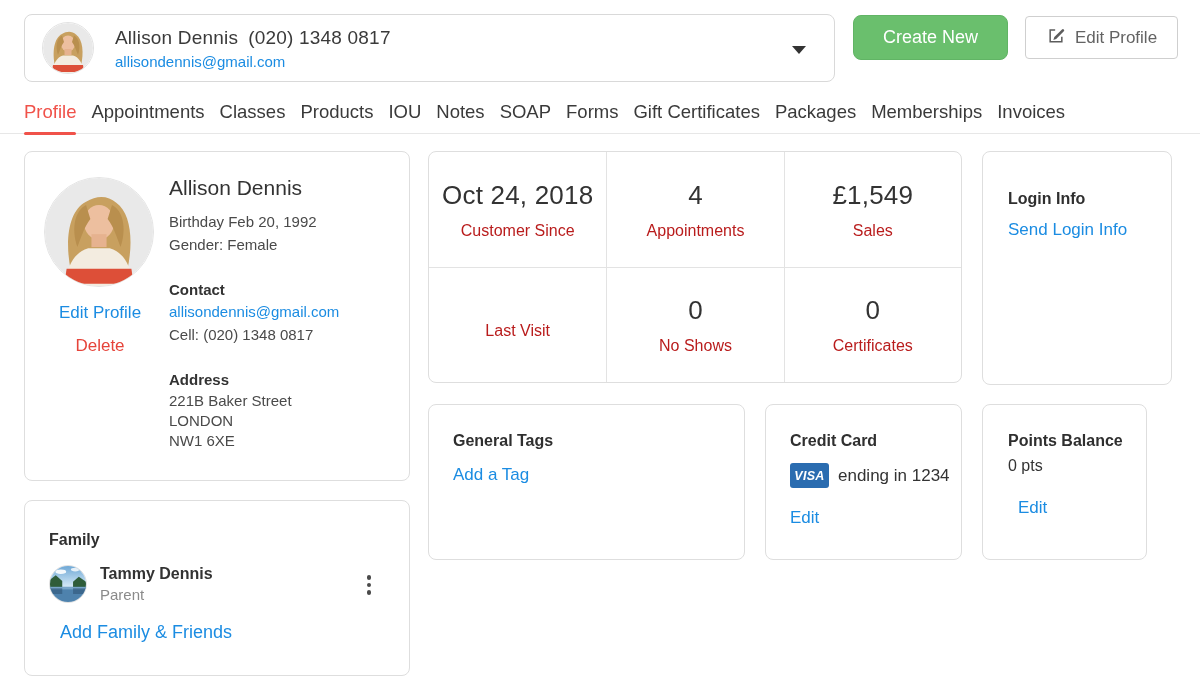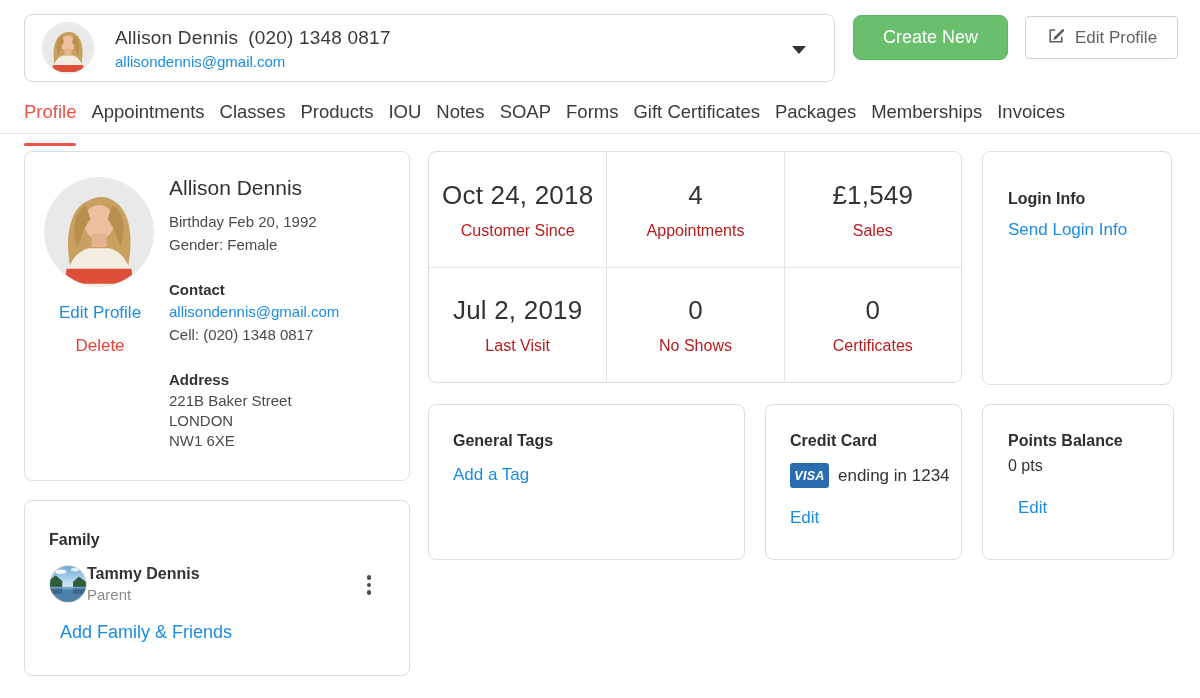--- a/index.html
+++ b/index.html
@@ -19,21 +19,21 @@
     border-left:7px solid transparent; border-right:7px solid transparent; border-top:8px solid #333; }
 
   .btn-create { position:absolute; left:853px; top:15px; width:155px; height:45px; background:#6abf6d;
     border:1px solid #61b465; border-radius:8px; color:#fff; font-size:18px; display:flex; align-items:center; justify-content:center; cursor:pointer; }
   .btn-edit-profile { position:absolute; left:1025px; top:16px; width:153px; height:43px; background:#fff;
     border:1px solid #cfcfcf; border-radius:4px; color:#636363; font-size:17px; display:flex; align-items:center; justify-content:center; gap:9px; cursor:pointer; }
 
   
   .tabs-row { position:absolute; left:0; top:101px; width:1200px; height:33px; border-bottom:1px solid #e7e7e7; }
   .tabs { display:flex; gap:15px; margin-left:24px; font-size:18.5px; color:#3a3a3a; }
-  .tab { position:relative; padding-bottom:22px; cursor:pointer; white-space:nowrap; }
+  .tab { position:relative; padding-bottom:11px; cursor:pointer; white-space:nowrap; }
   .tab.active { color:#f0524a; }
   .tab.active::after { content:""; position:absolute; left:0; right:0; bottom:-1px; height:3px; background:#f0524a; border-radius:2px; }
 
   
   .card { position:absolute; background:#fff; border:1px solid #dedede; border-radius:8px; }
   .card-title { font-size:16px; font-weight:bold; color:#2f2f2f; }
   .blue-link { color:#1b8ce2; cursor:pointer; }
   .red-link { color:#e6443a; cursor:pointer; }
 
   
@@ -68,30 +68,30 @@
 
   
   .credit-card { left:765px; top:404px; width:197px; height:156px; padding:27px 0 0 24px; }
   .cc-row { display:flex; align-items:center; margin-top:13px; }
   .visa-badge { width:39px; height:25px; background:#2a6cb0; border-radius:3px; color:#fff;
     font-size:12.5px; font-weight:bold; font-style:italic; display:flex; align-items:center; justify-content:center; letter-spacing:.3px; }
   .cc-text { font-size:17px; color:#333; margin-left:9px; }
   .credit-card .blue-link { display:inline-block; font-size:17px; margin-top:20px; }
 
   
-  .points-card { left:982px; top:404px; width:192px; height:156px; padding:27px 0 0 25px; }
+  .points-card { left:982px; top:404px; width:165px; height:156px; padding:27px 0 0 25px; }
   .points-value { font-size:16px; color:#333; margin-top:7px; }
   .points-card .blue-link { display:inline-block; font-size:17px; margin-top:23px; margin-left:10px; }
 
   
   .family-card { left:24px; top:500px; width:386px; height:176px; }
   .fam-title { position:absolute; left:24px; top:30px; }
   .fam-member { position:absolute; left:24px; top:64px; width:338px; display:flex; align-items:center; cursor:pointer; }
   .fam-avatar { width:38px; height:38px; border-radius:50%; overflow:hidden; flex:none; border:1px solid #e0e0e0; }
-  .fam-texts { }
+  .fam-texts { margin-left:13px; }
   .fam-name { font-size:16px; font-weight:bold; color:#333; }
   .fam-relation { font-size:15px; color:#8a8a8a; margin-top:3px; }
   .kebab { position:absolute; right:34px; top:70px; display:flex; flex-direction:column; gap:3px; padding:4px; cursor:pointer; }
   .kebab span { width:4.5px; height:4.5px; border-radius:50%; background:#4a4a4a; }
   .fam-add { position:absolute; left:35px; top:121px; font-size:18px; }
 </style>
 </head>
 <body>
 
 <div class="page">
@@ -185,21 +185,20 @@
       </div>
       <div class="stat-cell bl">
         <div class="stat-value">4</div>
         <div class="stat-label">Appointments</div>
       </div>
       <div class="stat-cell bl">
         <div class="stat-value">£1,549</div>
         <div class="stat-label">Sales</div>
       </div>
       <div class="stat-cell bt">
-        <div class="stat-value">Jul 2, 2019</div>
         <div class="stat-label">Last Visit</div>
       </div>
       <div class="stat-cell bl bt">
         <div class="stat-value">0</div>
         <div class="stat-label">No Shows</div>
       </div>
       <div class="stat-cell bl bt">
         <div class="stat-value">0</div>
         <div class="stat-label">Certificates</div>
       </div>

